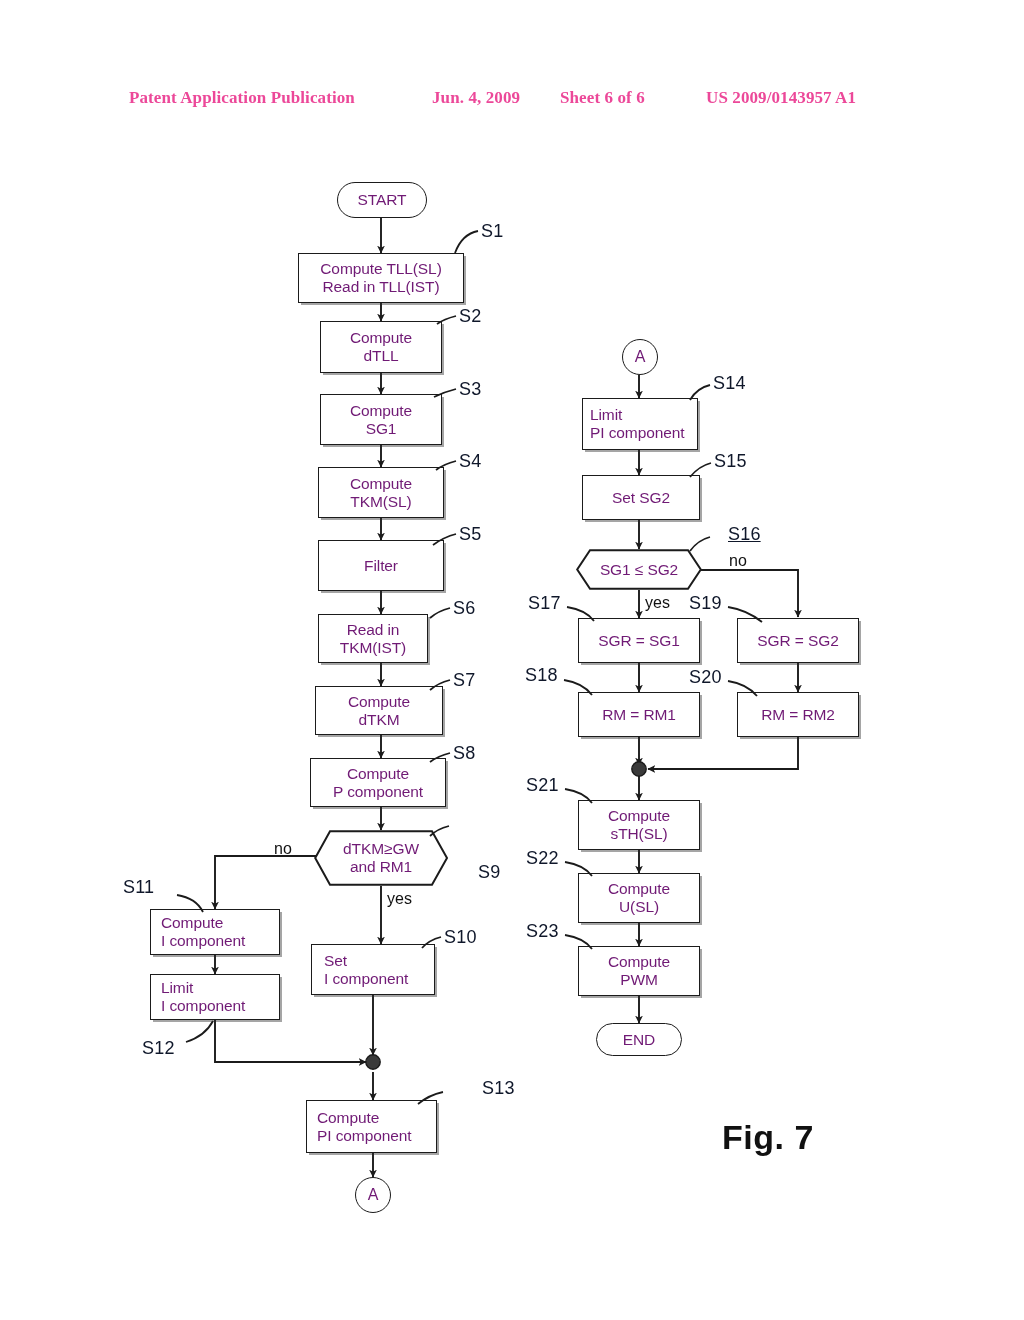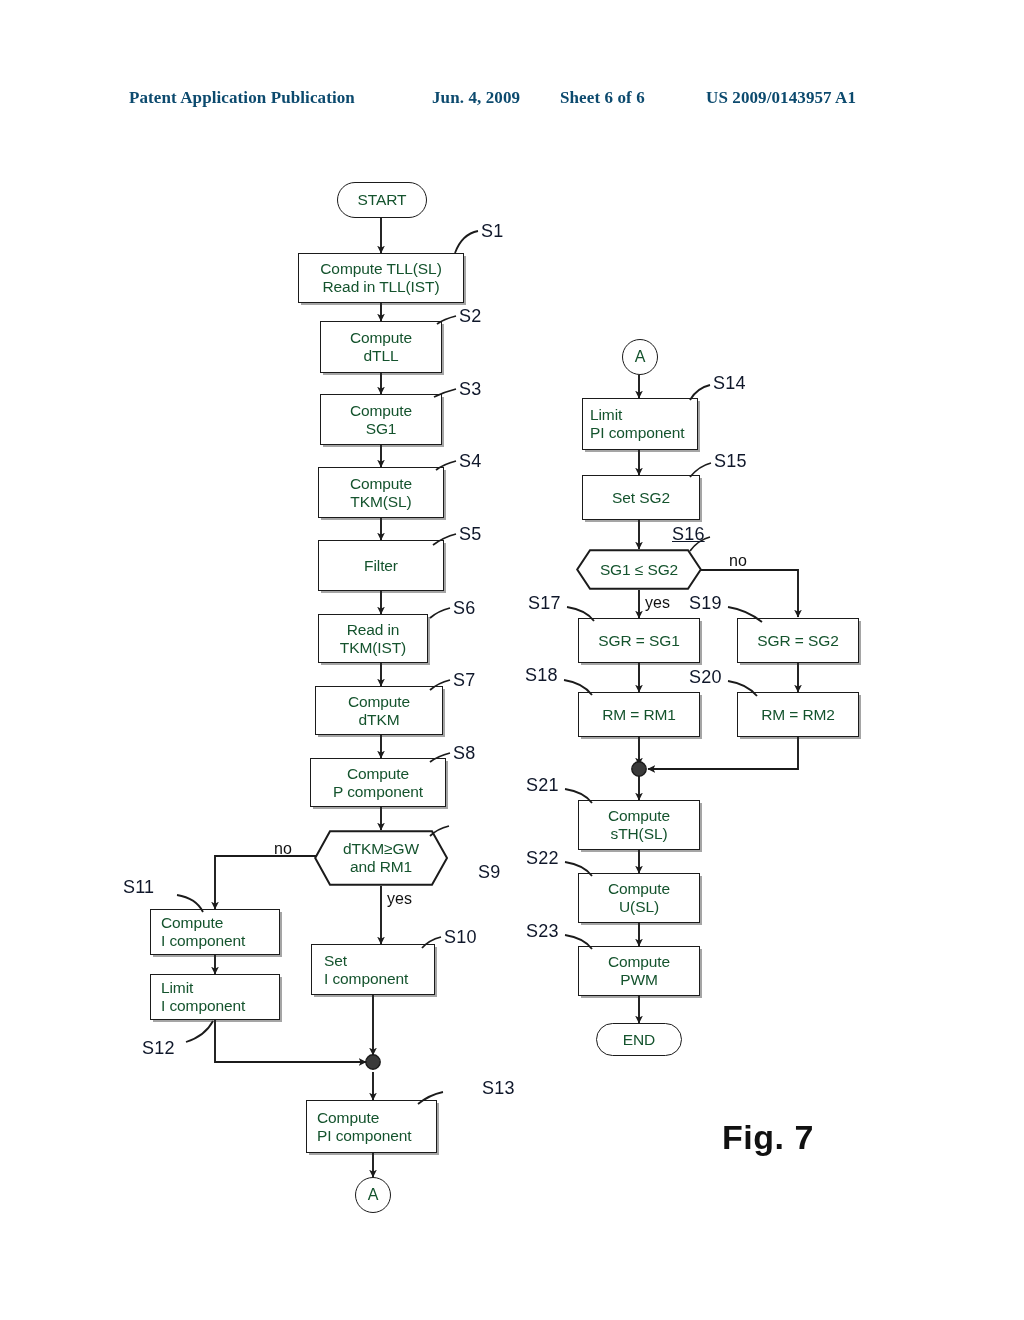--- a/index.html
+++ b/index.html
@@ -21,21 +21,21 @@
   #page-header {
     position: absolute;
     top: 88px;
     left: 0;
     width: 1024px;
     height: 24px;
     font-family: "Liberation Serif", serif;
     font-weight: bold;
     font-size: 17px;
     letter-spacing: 0.1px;
-    color: #0c4a6e;
+    color: #ec4899;
     white-space: nowrap;
   }
   #page-header span { position: absolute; top: 0; }
   .hdr-pub   { left: 129px; }
   .hdr-date  { left: 432px; }
   .hdr-sheet { left: 560px; }
   .hdr-pat   { left: 706px; }
 
   
   #figure {
@@ -57,21 +57,21 @@
     position: absolute;
     box-sizing: border-box;
     display: flex;
     flex-direction: column;
     align-items: center;
     justify-content: center;
     text-align: center;
     font-family: "Liberation Sans", sans-serif;
     font-size: 15.5px;
     line-height: 1.16;
-    color: #14532d;
+    color: #701a75;
     letter-spacing: -0.1px;
     background: #fff;
   }
   .node.rect {
     border: 1.6px solid #1b1b1b;
     box-shadow: 2.5px 2.5px 0 -0.5px rgba(40,40,40,0.42);
   }
   .node.term {
     border: 1.8px solid #1b1b1b;
     border-radius: 22px;
@@ -372,21 +372,21 @@
   <div class="steplabel" style="left:453px; top:598px;">S6</div>
   <div class="steplabel" style="left:453px; top:670px;">S7</div>
   <div class="steplabel" style="left:453px; top:743px;">S8</div>
   <div class="steplabel" style="left:478px; top:816px;margin-top:46px;">S9</div>
   <div class="steplabel" style="left:444px; top:927px;">S10</div>
   <div class="steplabel" style="left:123px; top:877px;text-align:right;">S11</div>
   <div class="steplabel" style="left:142px; top:1038px;">S12</div>
   <div class="steplabel" style="left:446px; top:1078px;margin-left:36px;">S13</div>
   <div class="steplabel" style="left:713px; top:373px;">S14</div>
   <div class="steplabel" style="left:714px; top:451px;">S15</div>
-  <div class="steplabel" style="left:672px; top:524px;text-decoration:underline;">S16</div>
+  <div class="steplabel" style="left:728px; top:524px;text-decoration:underline;">S16</div>
   <div class="steplabel" style="left:528px; top:593px;text-align:right;">S17</div>
   <div class="steplabel" style="left:525px; top:665px;">S18</div>
   <div class="steplabel" style="left:689px; top:593px;">S19</div>
   <div class="steplabel" style="left:689px; top:667px;">S20</div>
   <div class="steplabel" style="left:526px; top:775px;">S21</div>
   <div class="steplabel" style="left:526px; top:848px;">S22</div>
   <div class="steplabel" style="left:526px; top:921px;">S23</div>
 
   <div class="branchlabel" style="left:274px; top:840px;">no</div>
   <div class="branchlabel" style="left:387px; top:890px;">yes</div>

